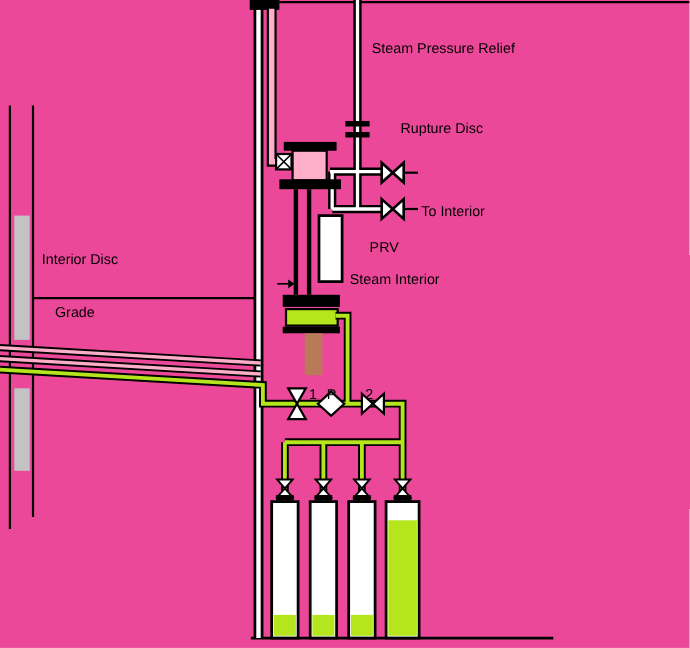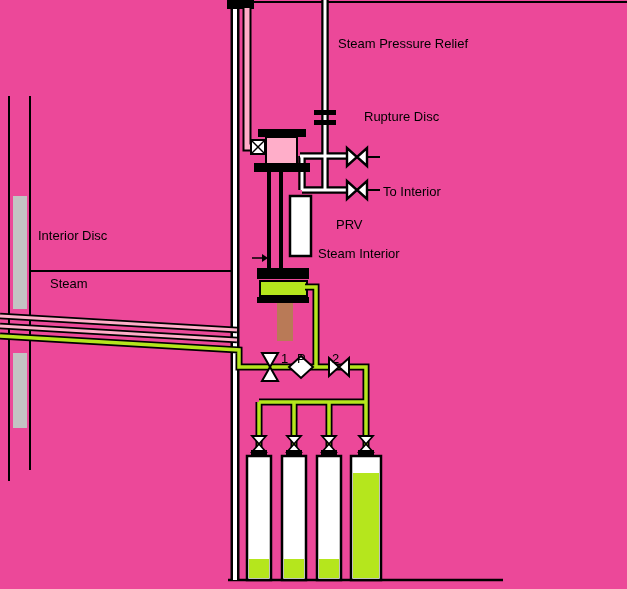--- a/index.html
+++ b/index.html
@@ -173,18 +173,18 @@
       </g>
     </g>
   </svg>
 
   <span class="lbl" style="left:338px;top:36px;">Steam Pressure Relief</span>
   <span class="lbl" style="left:364px;top:109px;">Rupture Disc</span>
   <span class="lbl" style="left:383px;top:184px;">To Interior</span>
   <span class="lbl" style="left:336px;top:217px;">PRV</span>
   <span class="lbl" style="left:318px;top:246px;">Steam Interior</span>
   <span class="lbl" style="left:38px;top:228px;">Interior Disc</span>
-  <span class="lbl" style="left:50px;top:276px;">Steam</span>
+  <span class="lbl" style="left:50px;top:276px;">Grade</span>
   <span class="lbl" style="left:281px;top:351px;">1</span>
   <span class="lbl" style="left:297px;top:351px;">P</span>
   <span class="lbl" style="left:332px;top:351px;">2</span>
 
 </div>
 
 </body></html>

